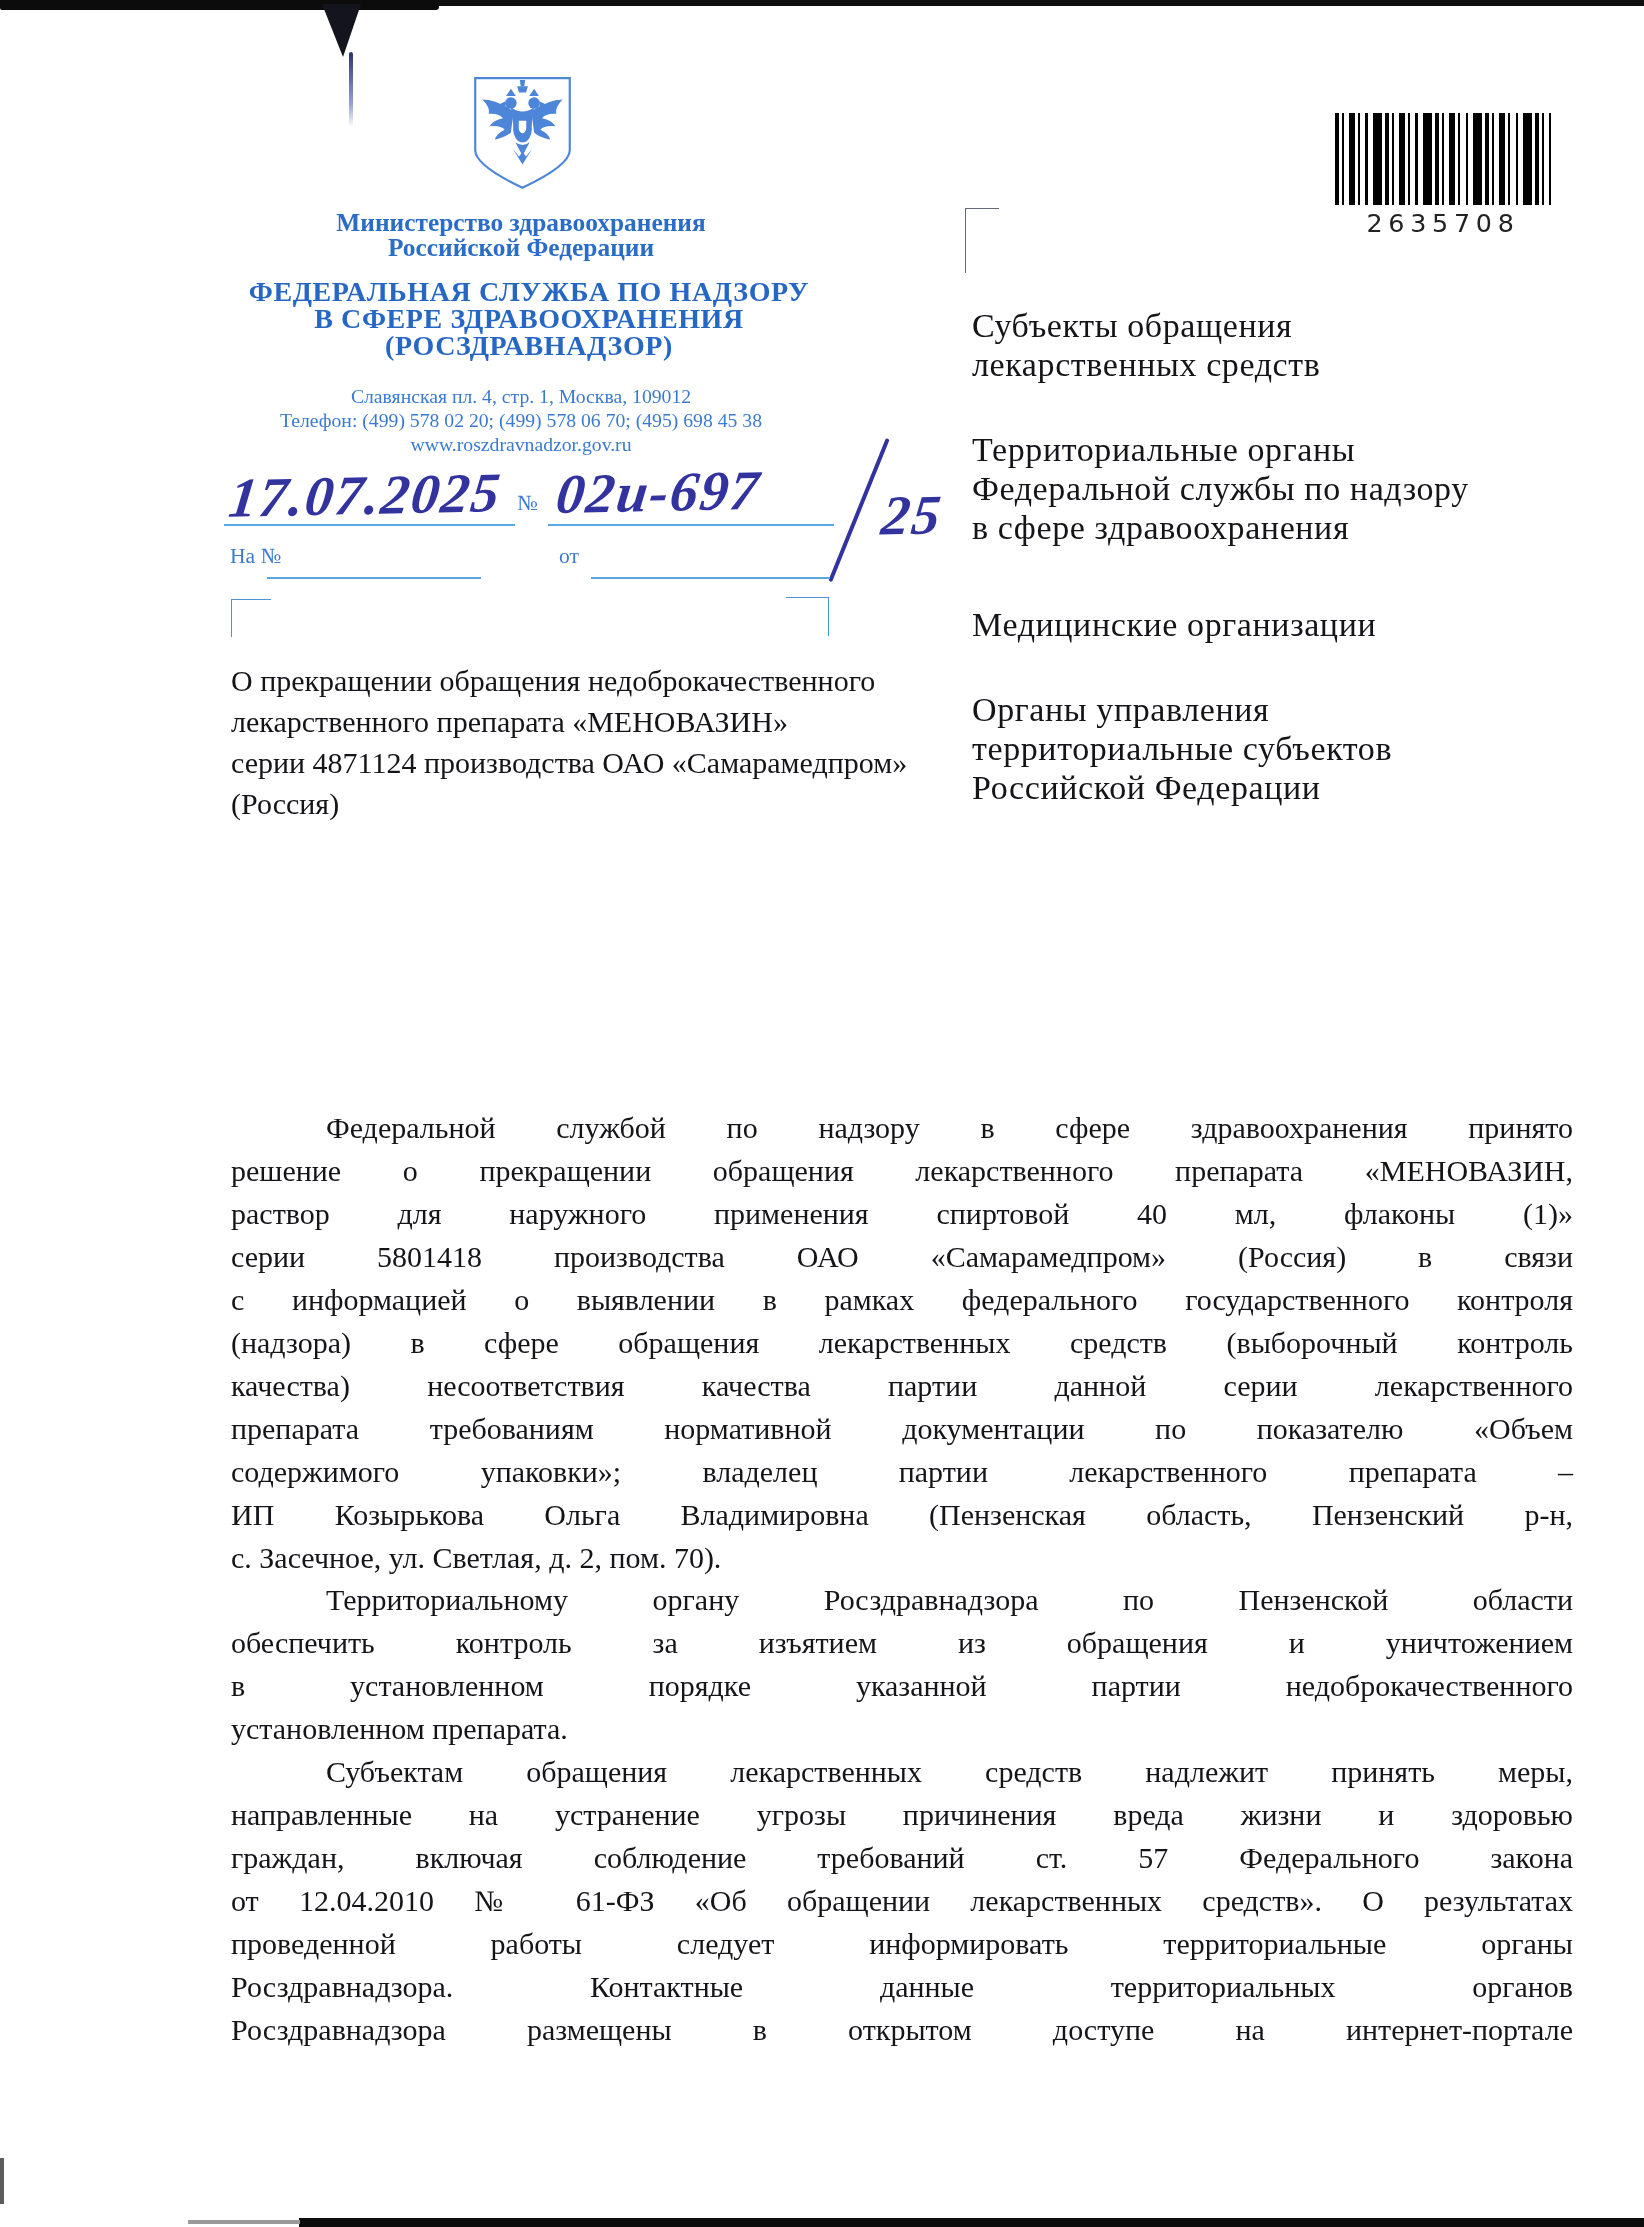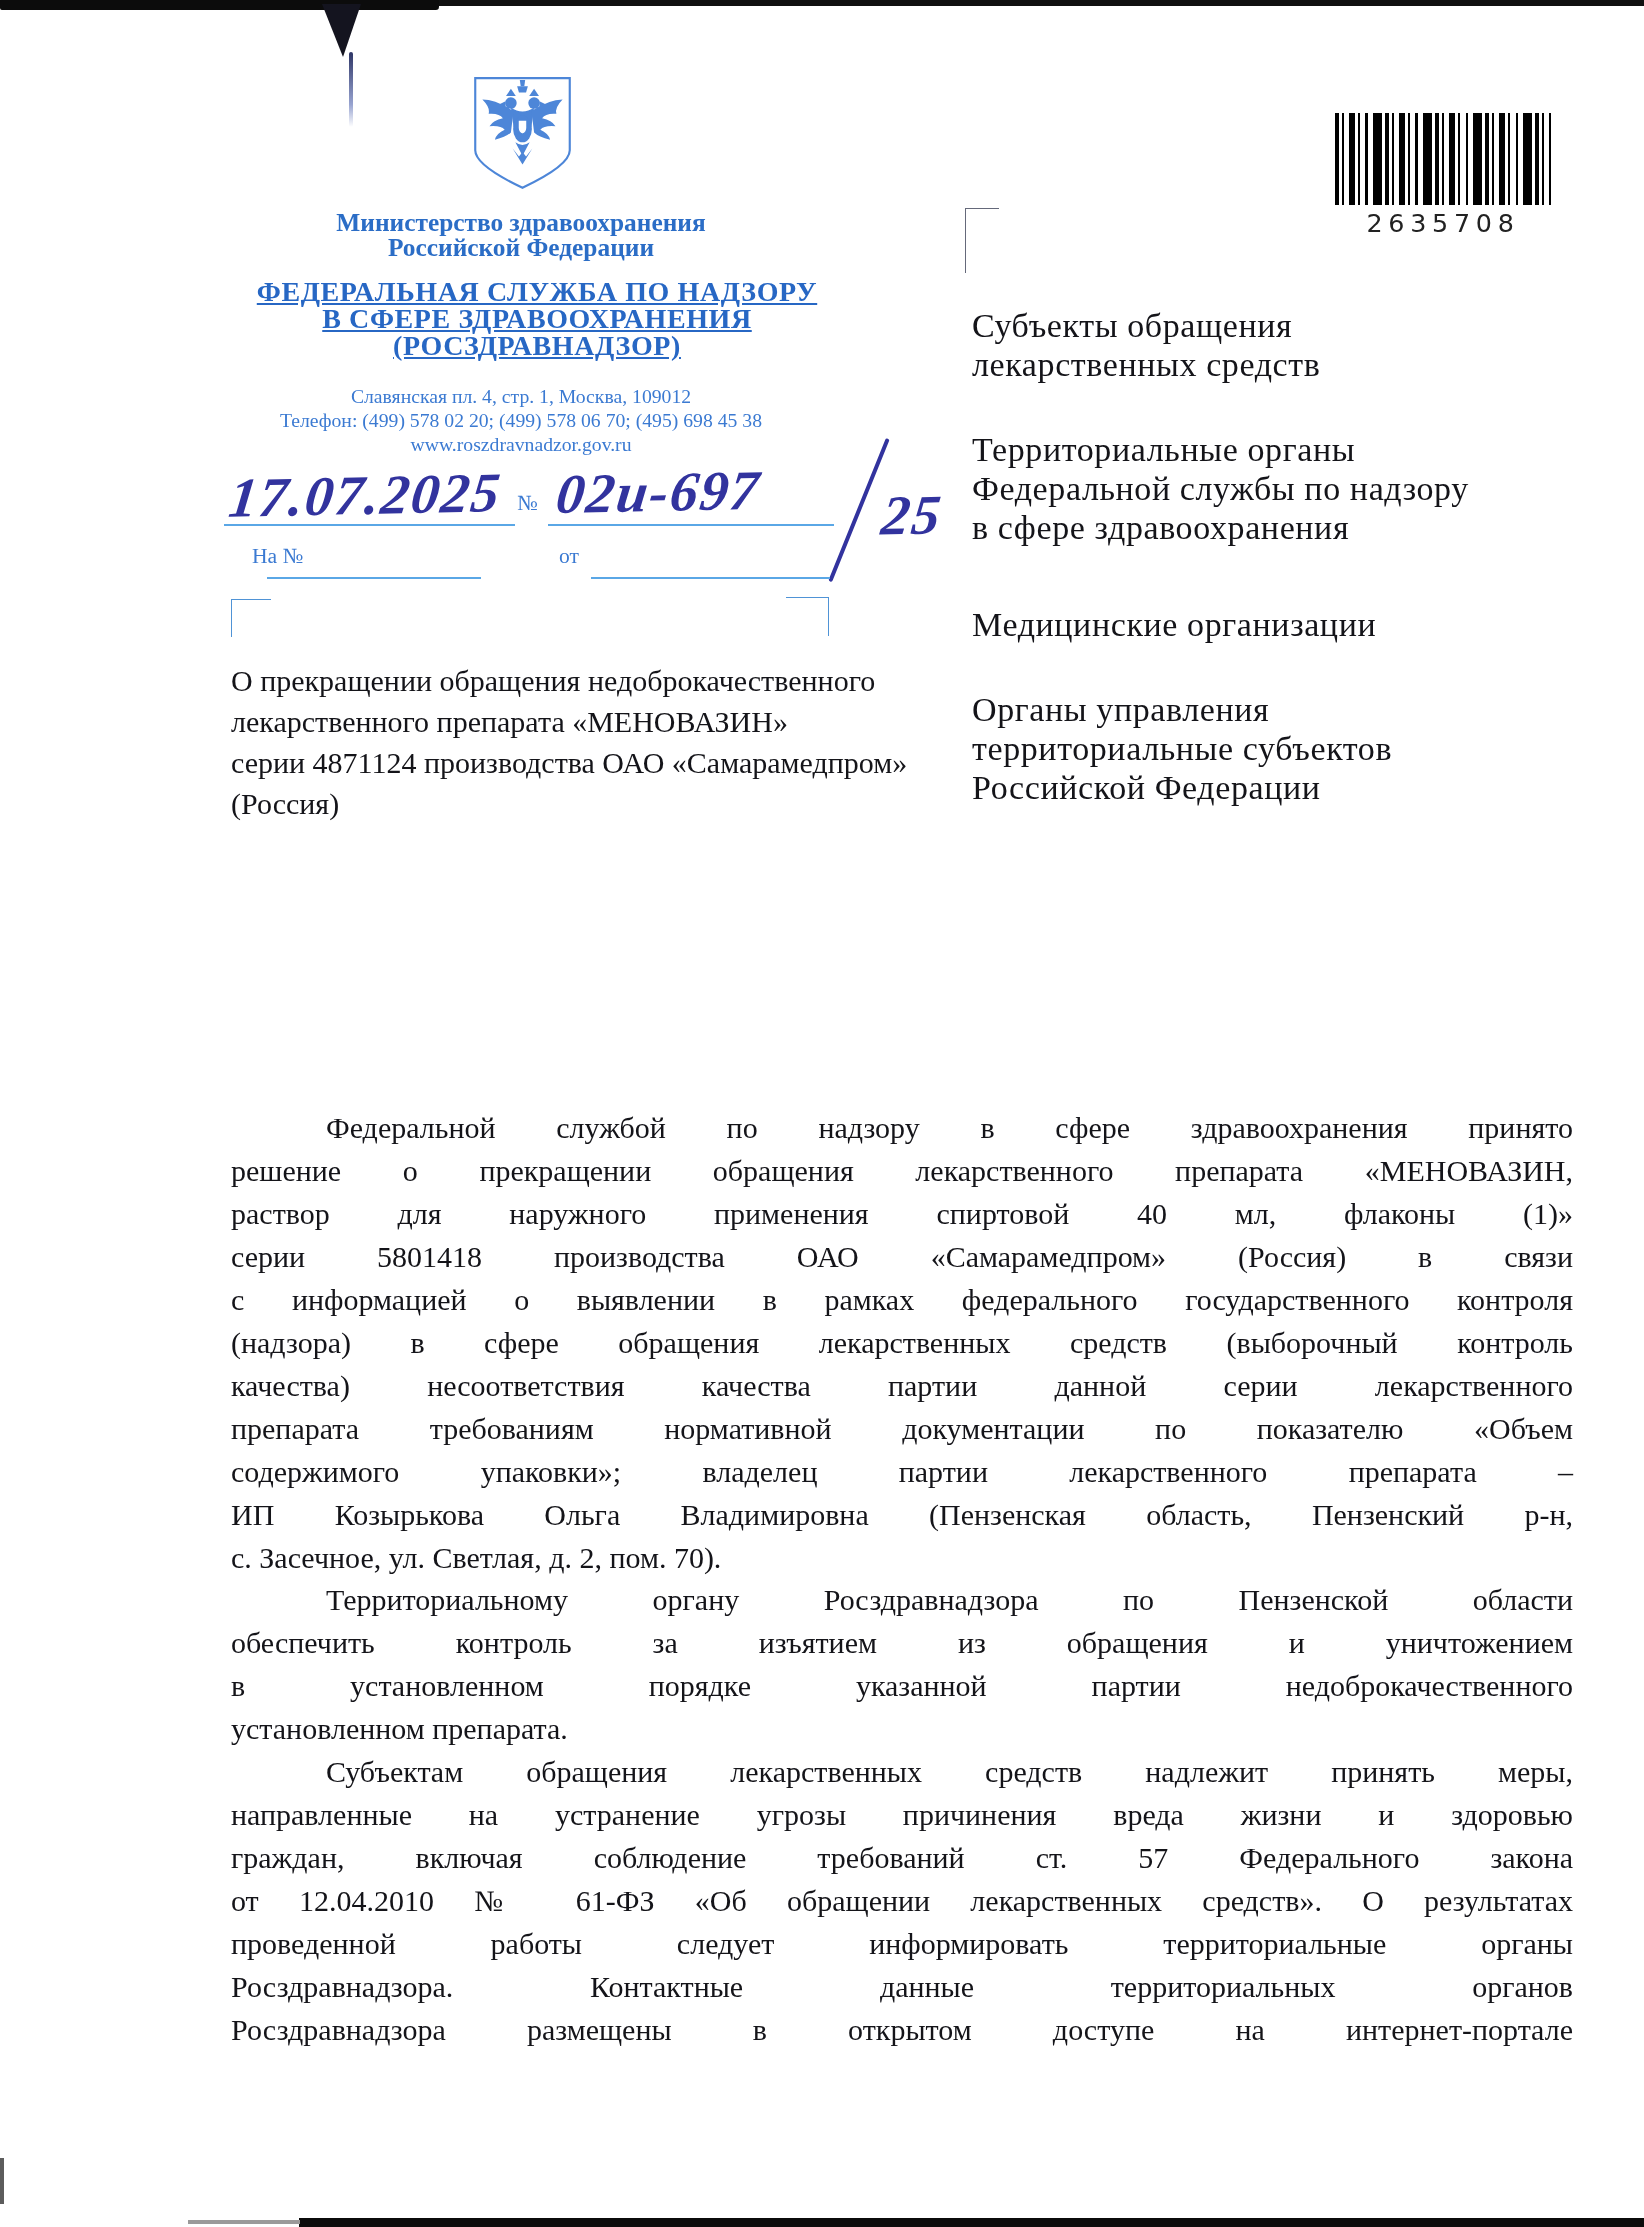--- a/index.html
+++ b/index.html
@@ -20,22 +20,22 @@
     background:linear-gradient(#2e3566,#97a3d0 70%,rgba(170,179,214,0));border-radius:2.5px;}
   .scan-bottom{position:absolute;left:299px;top:2218px;width:1346px;height:9.5px;background:#0b0b0b;}
   .scan-bottom-fade{position:absolute;left:188px;top:2220px;width:112px;height:4.4px;background:#9a9a9a;}
   .scan-left-mark{position:absolute;left:0;top:2158px;width:3.8px;height:46px;background:#5c5c5c;}
   
   .emblem{position:absolute;left:469px;top:72px;width:107px;height:121px;}
   
   .letterhead{position:absolute;left:178px;top:0;width:686px;text-align:center;}
   .lh-ministry{position:absolute;left:0;top:210px;width:100%;
     font-size:25.4px;line-height:25.4px;font-weight:bold;color:#2b6dc6;}
-  .lh-service{position:absolute;left:16px;top:278px;width:100%;
-    font-size:28px;line-height:27px;font-weight:bold;color:#2767c4;letter-spacing:0.6px;text-decoration:underline;}
+  .lh-service{position:absolute;left:8px;top:278px;width:100%;
+    font-size:28px;line-height:27px;font-weight:bold;color:#2767c4;letter-spacing:0.6px;}
   .lh-contacts{position:absolute;left:0;top:384px;width:100%;
     font-size:19.7px;line-height:24px;color:#3b7ad2;}
   
   .barcode{position:absolute;left:1335px;top:113px;width:216px;}
   .barcode-bars{height:92px;
     background:repeating-linear-gradient(90deg,
       #000 0 4.4px,#fff 4.4px 7px,#000 7px 9px,#fff 9px 14px,
       #000 14px 20.3px,#fff 20.3px 23px,#000 23px 25px,#fff 25px 30.5px,
       #000 30.5px 33px,#fff 33px 38px,#000 38px 47px,#fff 47px 50px);}
   .barcode-number{margin-top:2.5px;text-align:center;
@@ -47,21 +47,21 @@
   .hand-number{position:absolute;left:557px;top:460px;font-size:56px;}
   .hand-number-suffix{position:absolute;left:882px;top:483px;font-size:56px;}
   .hand-slash{position:absolute;left:857px;top:433px;width:3.8px;height:154px;
     background:#32339e;border-radius:2.5px;transform:rotate(22deg);}
   .no-sign{position:absolute;left:517px;top:491px;font-size:21.6px;color:#3b7ad2;}
   .ref-underline{position:absolute;height:1.9px;background:#5aa7e6;}
   .u1{left:224px;top:524px;width:291px;}
   .u2{left:548px;top:524px;width:286px;}
   .u3{left:267px;top:577px;width:214px;}
   .u4{left:591px;top:577px;width:239px;}
-  .reply-label{position:absolute;left:230px;top:544px;font-size:21.6px;color:#3b7ad2;margin-left:22px;}
+  .reply-label{position:absolute;left:230px;top:544px;font-size:21.6px;color:#3b7ad2;}
   .from-label{position:absolute;left:559px;top:544px;font-size:21.6px;color:#3b7ad2;}
   
   .corner{position:absolute;}
   .corner-subject-left{left:231px;top:599px;width:39px;height:37px;
     border-top:1.9px solid #4f93d6;border-left:1.9px solid #4f93d6;}
   .corner-subject-right{left:786px;top:597px;width:42px;height:38px;
     border-top:1.9px solid #4f93d6;border-right:1.9px solid #4f93d6;}
   .corner-addressee{left:965px;top:208px;width:33px;height:64px;
     border-top:1.9px solid #4b4f63;border-left:1.9px solid #4b4f63;opacity:.85;}
   

